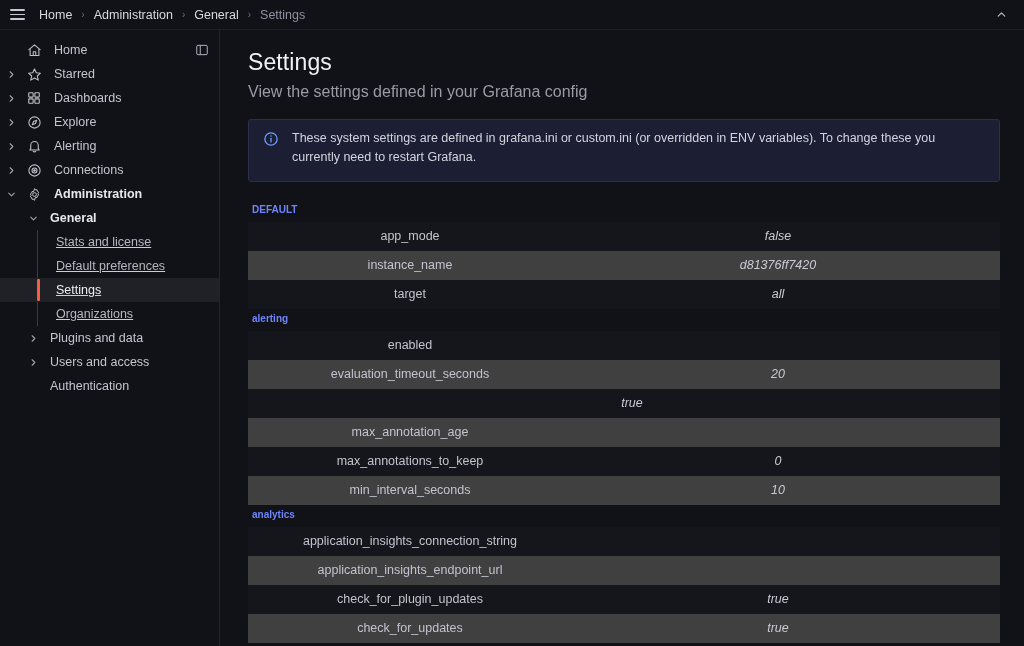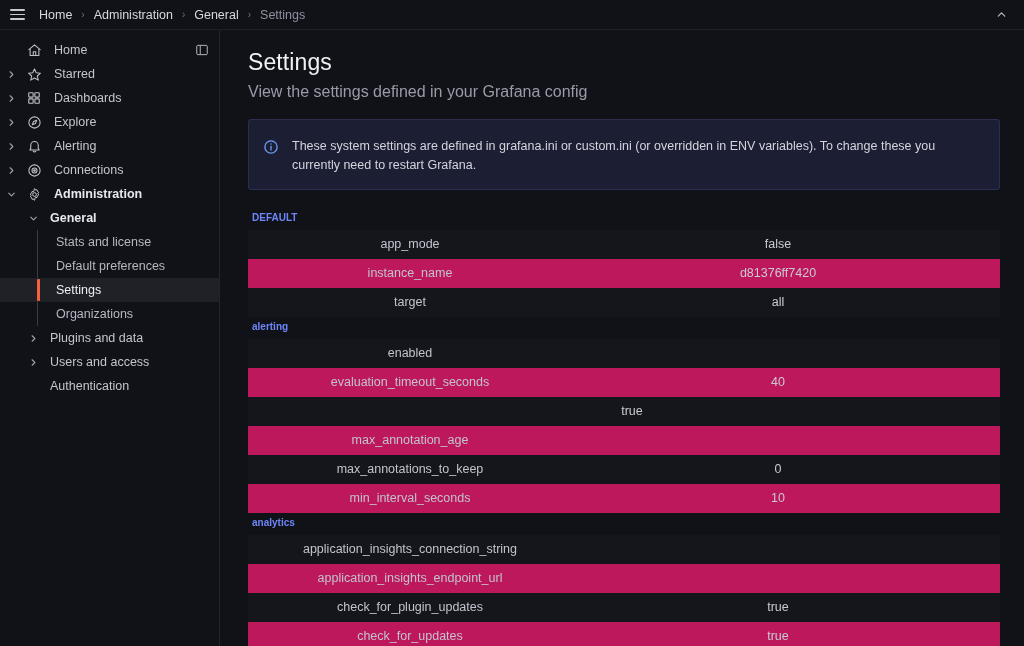--- a/index.html
+++ b/index.html
@@ -152,20 +152,21 @@
     position: absolute;
     left: 37px;
     top: 0;
     bottom: 0;
     width: 1px;
     background: #3a3b44;
   }
   .nav-row.lvl3 {
     padding-left: 56px;
     height: 24px;
+    text-decoration: underline;
   }
   .nav-row.lvl3 .nav-label {
     padding-left: 0;
     color: #b6b7c3;
   }
   .nav-row.lvl3.active {
     background: #1f2126;
   }
   .nav-row.lvl3.active .nav-label {
     color: #eceef3;
@@ -205,21 +206,21 @@
     margin-top: 6px;
   }
 
   .alert {
     margin-top: 18px;
     background: #1c1f33;
     border: 1px solid #2b2f4d;
     border-radius: 3px;
     display: flex;
     align-items: flex-start;
-    padding: 17px 14px 13px 13px;
+    padding: 9px 14px 13px 13px;
     gap: 12px;
   }
   .alert-icon {
     flex: 0 0 18px;
     width: 18px; height: 18px;
     margin-top: 1px;
     display: flex; align-items: center; justify-content: center;
     color: #6e9fff;
   }
   .alert-icon svg { display: block; }
@@ -243,34 +244,35 @@
   }
   .setting-row {
     display: flex;
     align-items: center;
     height: 29px;
     font-size: 12.5px;
     padding-left: 16px;
     text-align: center;
   }
   .setting-row.odd { background: #15161b; }
-  .setting-row.even { background: #be185d; }
+  .setting-row.even { background: #404040; }
   .setting-key {
     flex: 0 0 292px;
     color: #c2c3ce;
     white-space: nowrap;
     overflow: hidden;
     text-overflow: ellipsis;
   }
   .setting-val {
     flex: 1 1 auto;
     color: #c9cad4;
     white-space: nowrap;
     overflow: hidden;
     text-overflow: ellipsis;
+    font-style: italic;
   }
 </style>
 </head>
 <body>
 
 <div class="topbar">
   <div class="hamburger">
     <span></span>
       <span></span>
       <span></span>
@@ -488,21 +490,21 @@
           <span class="setting-val">all</span>
         </div>
 
         <div class="section-head">alerting</div>
         <div class="setting-row odd">
           <span class="setting-key">enabled</span>
           <span class="setting-val"></span>
         </div>
         <div class="setting-row even">
           <span class="setting-key">evaluation_timeout_seconds</span>
-          <span class="setting-val">40</span>
+          <span class="setting-val">20</span>
         </div>
         <div class="setting-row odd">
           <span class="setting-val">true</span>
         </div>
         <div class="setting-row even">
           <span class="setting-key">max_annotation_age</span>
           <span class="setting-val"></span>
         </div>
         <div class="setting-row odd">
           <span class="setting-key">max_annotations_to_keep</span>

